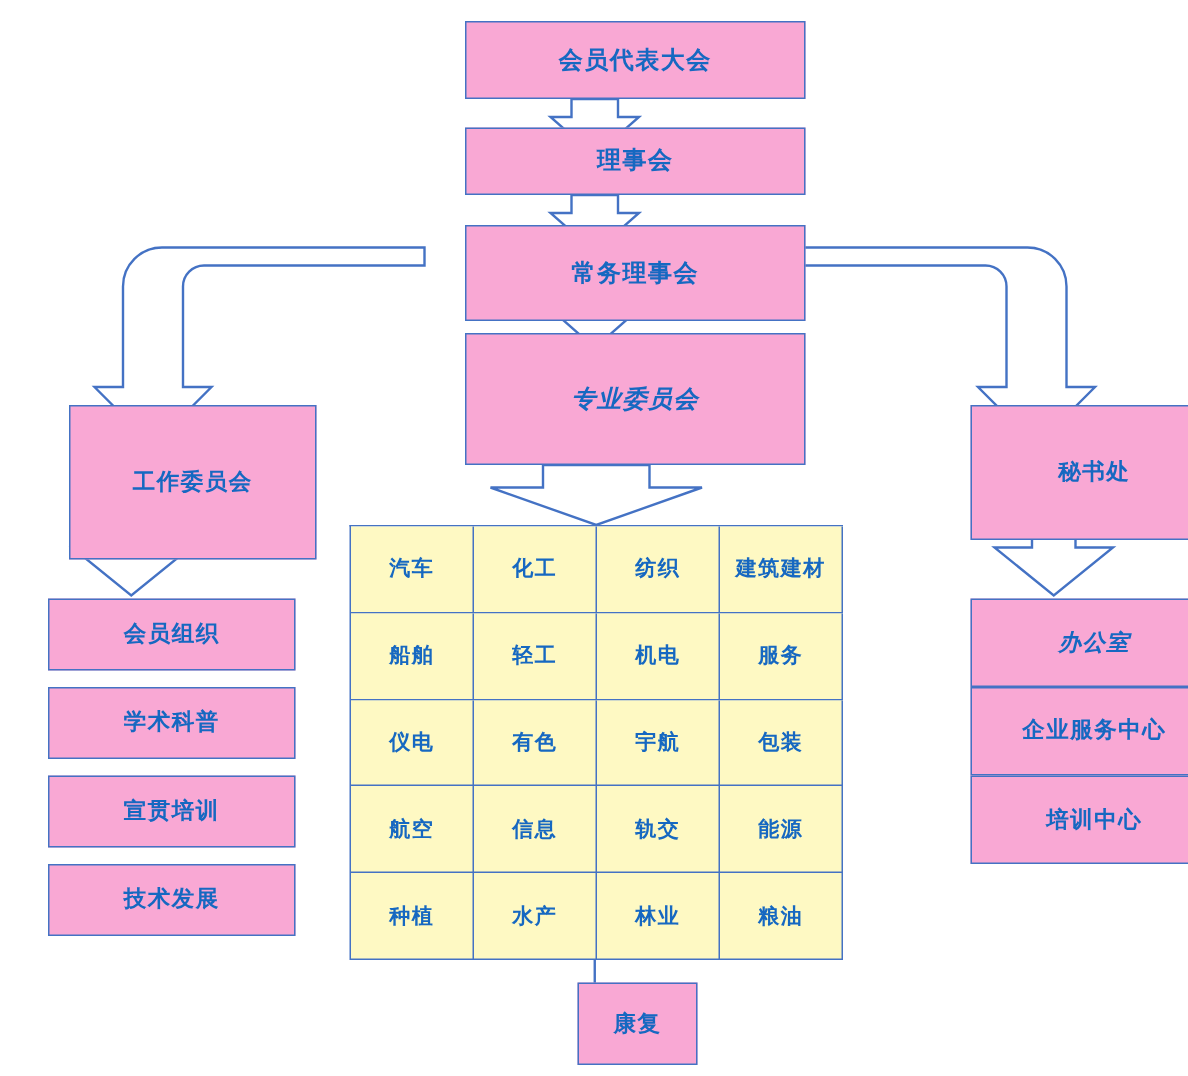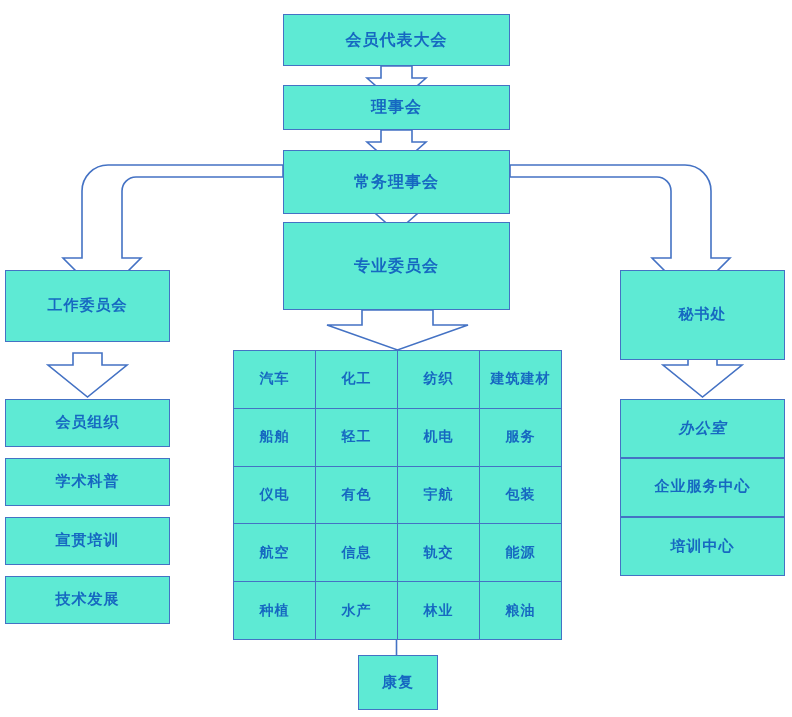--- a/index.html
+++ b/index.html
@@ -7,40 +7,41 @@
   body{
     font-family:"DejaVu Sans","Liberation Sans",sans-serif;
     width:792px;height:717px;position:relative;overflow:hidden;
   }
   #chart{position:absolute;left:0;top:0;width:792px;height:717px;}
 
   .node{
     position:absolute;
     box-sizing:border-box;
     border:1.6px solid #4472C4;
-    background:#5eead4;
+    background:#f9a8d4;
     display:flex;align-items:center;justify-content:center;
     color:#1668C1;
     font-weight:bold;
     letter-spacing:1px;
     text-align:center;
     line-height:1.15;
     z-index:3;
+    margin-left:27px;
   }
   .t16{font-size:16px;}
   .t15{font-size:15px;}
 
   
   #n-congress   {left:283px; top:14px;  width:227px; height:52px;}
   #n-council    {left:283px; top:85px;  width:227px; height:45px;}
   #n-standing   {left:283px; top:150px; width:227px; height:64px;}
-  #n-special    {left:283px; top:222px; width:227px; height:88px;}
+  #n-special    {left:283px; top:222px; width:227px; height:88px;font-style:italic;}
 
   
-  #n-workcom    {left:5px;   top:270px; width:165px; height:72px;}
+  #n-workcom    {left:19px;   top:270px; width:165px; height:103px;}
   .left-sub     {left:5px;   width:165px; height:48px;}
   #n-l1{top:399px;} #n-l2{top:458px;} #n-l3{top:517px;} #n-l4{top:576px;text-align:right;}
 
   
   #n-secretariat{left:620px; top:270px; width:165px; height:90px;}
   .right-sub    {left:620px; width:165px; height:59px;}
   #n-r1{top:399px;font-style:italic;} #n-r2{top:458px;font-family:Liberation Mono, monospace;} #n-r3{top:517px;}
 
   
   #grid{
@@ -53,21 +54,21 @@
     background:#ffffff;
     box-sizing:border-box;
     z-index:3;
   }
   #grid .cell{
     border-right:1.6px solid #4472C4;
     border-bottom:1.6px solid #4472C4;
     display:flex;align-items:center;justify-content:center;
     color:#1668C1;font-weight:bold;font-size:14px;letter-spacing:1px;
     box-sizing:border-box;
-    background:#5eead4;
+    background:#fef9c3;
   }
   #n-rehab{left:358px; top:655px; width:80px; height:55px;}
 
   svg.conn{position:absolute;left:0;top:0;width:792px;height:717px;z-index:1;pointer-events:none;}
   svg.conn path, svg.conn polyline{fill:#ffffff;stroke:#4472C4;stroke-width:1.6;
      stroke-linejoin:miter;stroke-linecap:butt;}
 </style>
 </head>
 <body>
 

